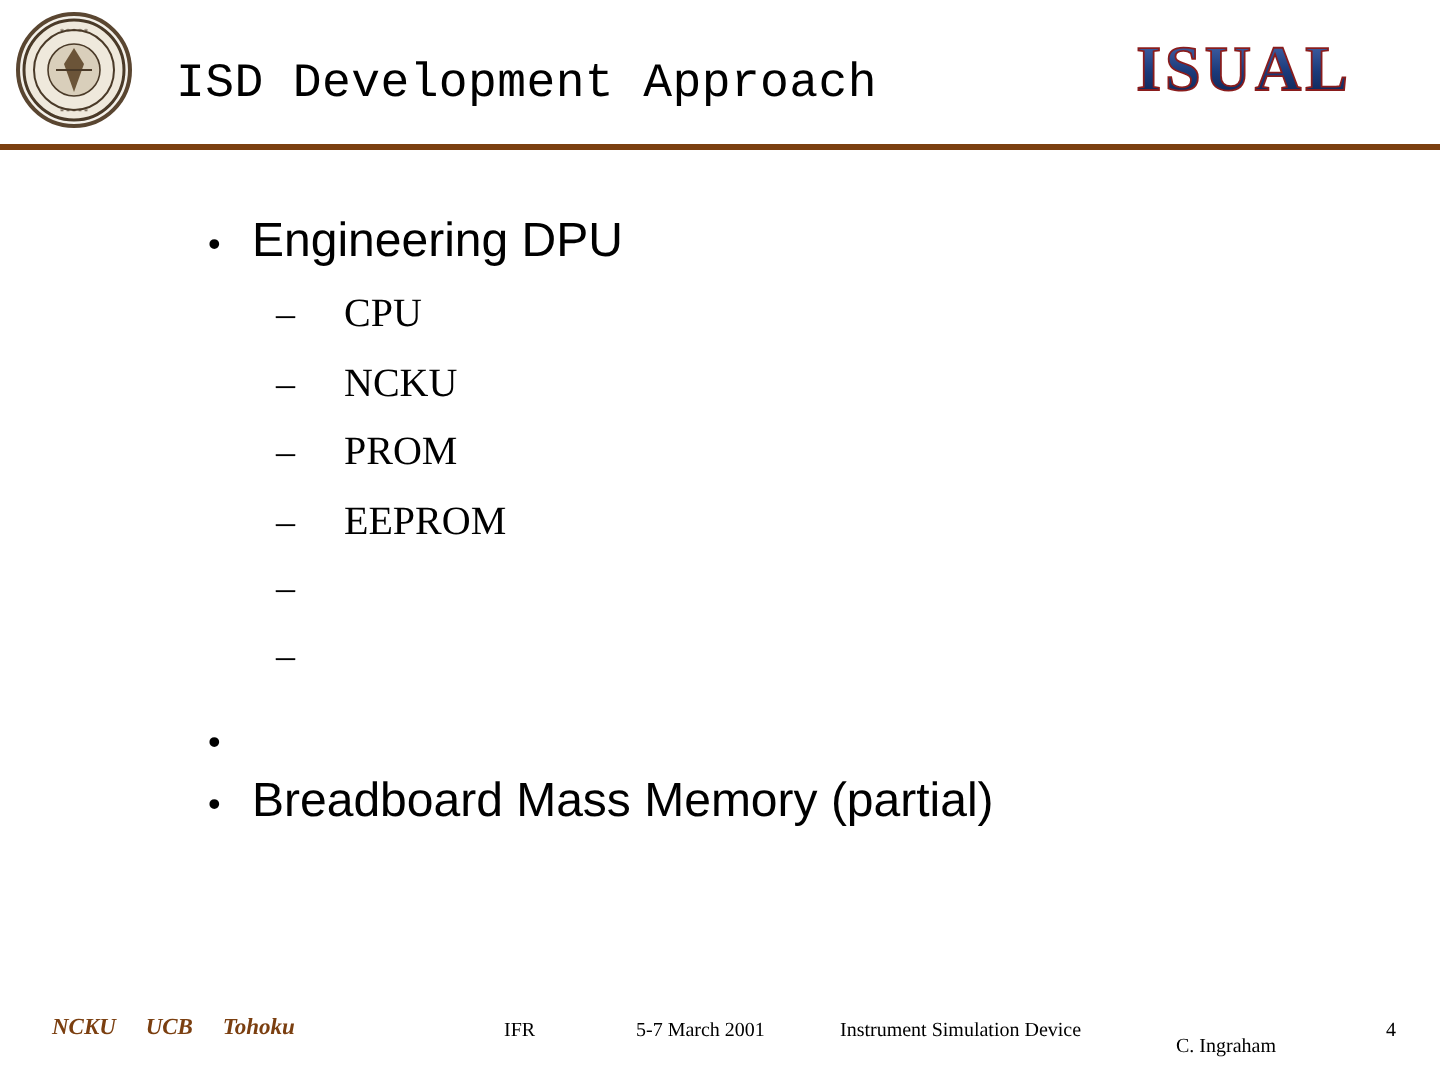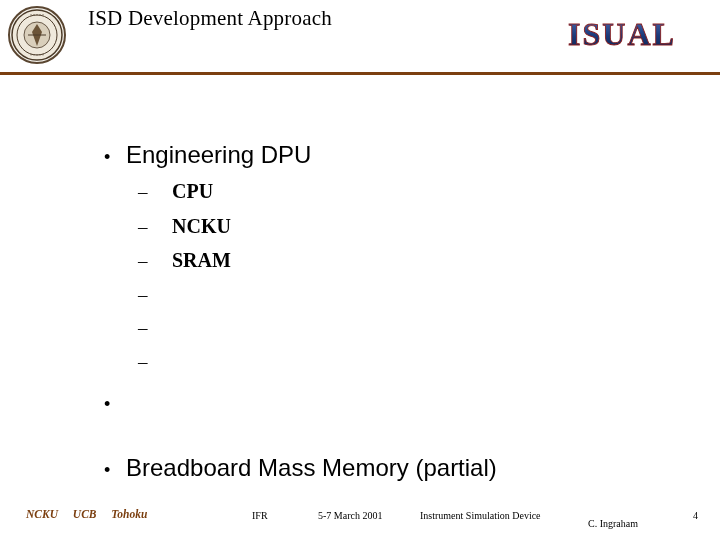--- a/index.html
+++ b/index.html
@@ -40,26 +40,26 @@
     border-radius: 50%;
     background: #f4f1ea;
     border: 2px solid #5a4631;
     box-sizing: border-box;
     overflow: hidden;
   }
   .seal svg { display: block; }
 
   .page-title {
     position: absolute;
-    top: 6px;
+    top: 29px;
     left: 88px;
     width: 520px;
-    font-size: 21px;
-    color: #000000;
-    font-family: Liberation Serif, serif;
+    font-size: 24px;
+    color: #000000;
+    font-family: Liberation Mono, monospace;
     font-weight: 400;
     letter-spacing: 0.2px;
   }
 
   .isual-logo {
     position: absolute;
     top: 12px;
     right: 8px;
     width: 180px;
     height: 44px;
@@ -82,42 +82,42 @@
     padding-left: 104px;
     font-family: "Liberation Sans", sans-serif;
   }
   .bullet-l1 .marker {
     width: 22px;
     flex: none;
     font-size: 18px;
     line-height: 1;
     color: #000;
   }
-  .bullet-l1 .text { line-height: 1.25; margin-top: 34px; }
+  .bullet-l1 .text { line-height: 1.25; }
 
   .sub-list {
     margin: 10px 0 0 0;
     padding: 0;
   }
   .bullet-l2 {
     display: flex;
     align-items: baseline;
     font-family: "Liberation Serif", serif;
     font-size: 20px;
     color: #000000;
     padding-left: 138px;
     margin-bottom: 11.5px;
   }
   .bullet-l2 .marker {
     width: 34px;
     flex: none;
     font-size: 19px;
     color: #000;
   }
-  .bullet-l2 .text { line-height: 1.15; font-weight: bold; }
+  .bullet-l2 .text { line-height: 1.15; }
 
   .lower-bullets { margin-top: 22px; }
   .lower-bullets .bullet-l1 { margin-bottom: 6px; }
 
   
   .footer {
     position: absolute;
     bottom: 0;
     left: 0;
     width: 576px;
@@ -197,24 +197,25 @@
     <div class="bullet-l2">
       <span class="marker">–</span>
       <span class="text">CPU</span>
     </div>
     <div class="bullet-l2">
       <span class="marker">–</span>
       <span class="text">NCKU</span>
     </div>
     <div class="bullet-l2">
       <span class="marker">–</span>
-      <span class="text">SRAM</span>
-    </div>
-    <div class="bullet-l2">
-      <span class="marker">–</span>
+      <span class="text">PROM</span>
+    </div>
+    <div class="bullet-l2">
+      <span class="marker">–</span>
+      <span class="text">EEPROM</span>
     </div>
     <div class="bullet-l2">
       <span class="marker">–</span>
     </div>
     <div class="bullet-l2">
       <span class="marker">–</span>
     </div>
   </div>
 
   <div class="lower-bullets">

